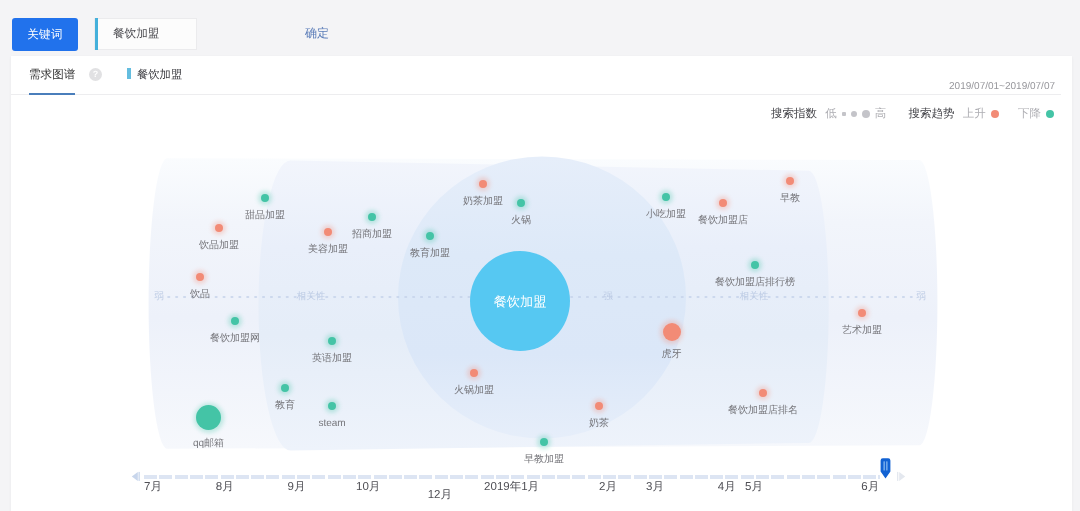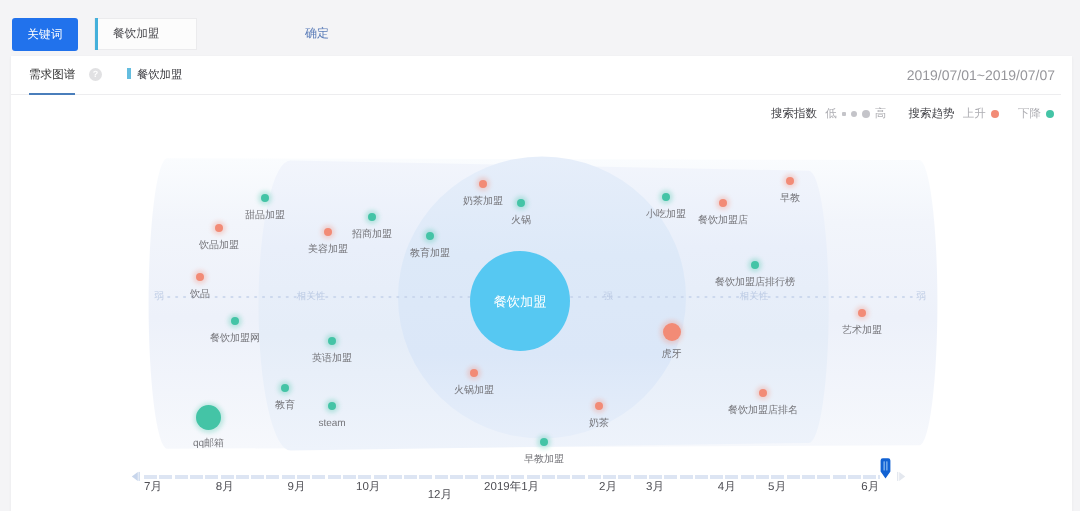--- a/index.html
+++ b/index.html
@@ -29,21 +29,21 @@
 
   .tabs{position:absolute;left:0;top:0;width:1050px;height:38px;border-bottom:1px solid #ededef;}
   .tab{position:absolute;left:18px;top:0;height:38px;line-height:38px;font-size:11.6px;color:#333;}
   .tab .under{position:absolute;left:0;bottom:-1px;width:46px;height:2px;background:#4a7ebb;}
   .help-icon{position:absolute;left:78px;top:12px;width:13px;height:13px;border-radius:50%;
              background:#e1e1e3;color:#fdfdfd;font-size:9px;line-height:13px;text-align:center;
              font-weight:bold;}
   .kwlegend{position:absolute;left:116px;top:0;height:38px;line-height:38px;font-size:11.3px;color:#3d3d42;}
   .kwlegend .swatch{display:inline-block;width:4px;height:11px;background:#64bddf;
                     vertical-align:-1px;margin-right:6px;}
-  .daterange{position:absolute;right:6px;top:0;height:38px;line-height:38px;font-size:14px;color:#96969b;}
+  .daterange{position:absolute;right:6px;top:12px;height:38px;line-height:38px;font-size:10px;color:#96969b;}
 
   
   .legend{position:absolute;right:18px;top:50px;height:16px;line-height:16px;font-size:11.5px;
           color:#5a5a5f;white-space:nowrap;}
   .legend .lbl{color:#414146;}
   .legend .sub{color:#aeaeb3;}
   .legend i{display:inline-block;border-radius:50%;background:#c4c4c9;vertical-align:middle;}
   .legend .d1{width:4px;height:4px;border-radius:1px;margin:0 2px 0 5px;}
   .legend .d2{width:6px;height:6px;margin:0 3px;}
   .legend .d3{width:8px;height:8px;margin:0 5px 0 2px;}
@@ -306,19 +306,19 @@
       <div class="tl-ticks">
           <div class="tl-tick" style="left: 153px;">7月</div>
           <div class="tl-tick" style="left: 224.72px;">8月</div>
           <div class="tl-tick" style="left: 296.44px;">9月</div>
           <div class="tl-tick" style="left: 368.16px;">10月</div>
           <div class="tl-tick" style="left: 439.88px; margin-top: 8px;">12月</div>
           <div class="tl-tick" style="left: 511.6px;">2019年1月</div>
           <div class="tl-tick" style="left: 608px;">2月</div>
           <div class="tl-tick" style="left: 655.04px;">3月</div>
           <div class="tl-tick" style="left: 726.76px;">4月</div>
-          <div class="tl-tick" style="left: 777px; font-family: Liberation Mono, monospace;">5月</div>
+          <div class="tl-tick" style="left: 754px;">5月</div>
           <div class="tl-tick" style="left: 870.2px;">6月</div>
         </div>
     </div>
 
   </div>
 </div>
 
 </body></html>

